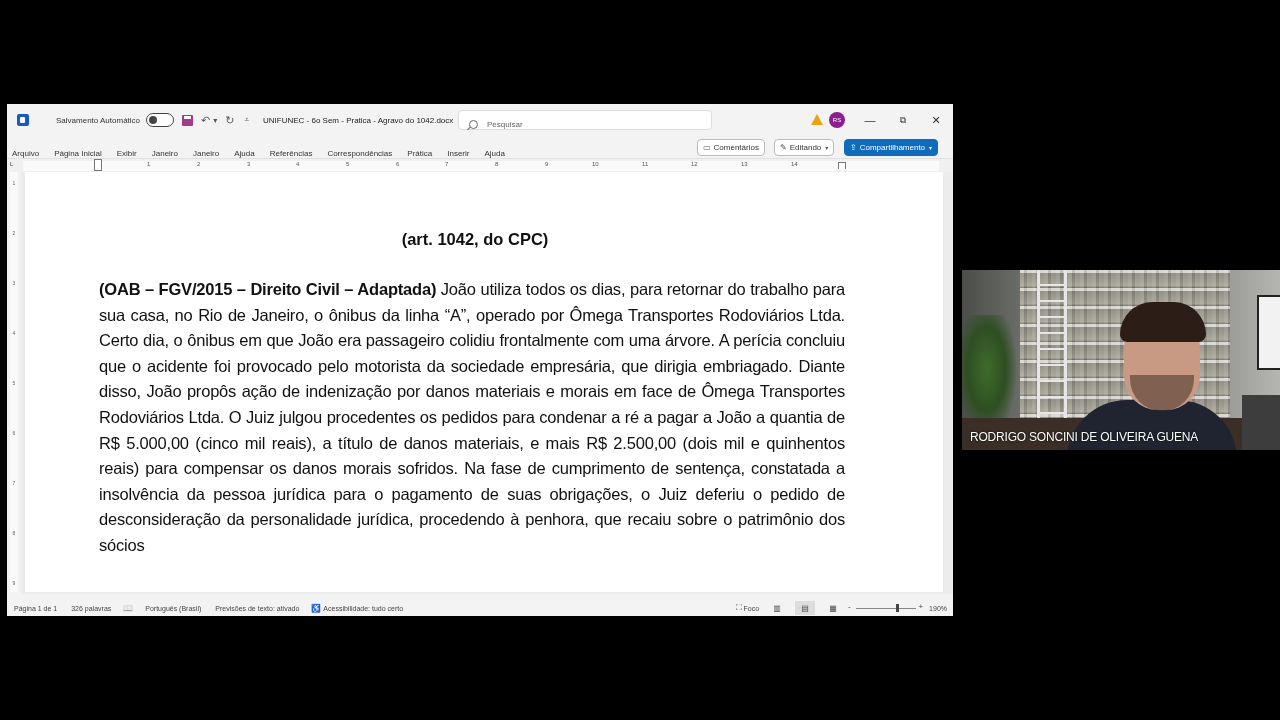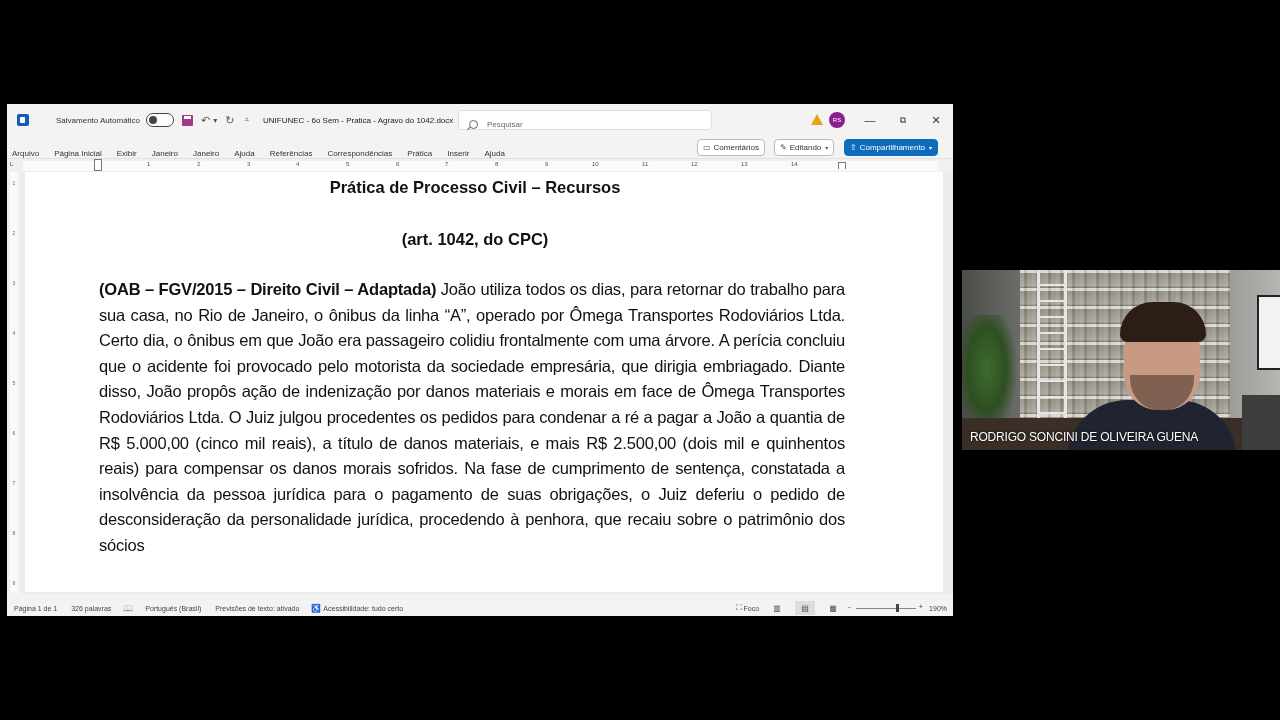--- a/index.html
+++ b/index.html
@@ -175,21 +175,20 @@
         <span class="vruler-mark" style="top:208px">5</span>
         <span class="vruler-mark" style="top:258px">6</span>
         <span class="vruler-mark" style="top:308px">7</span>
         <span class="vruler-mark" style="top:358px">8</span>
         <span class="vruler-mark" style="top:408px">9</span>
       </div>
     </div>
 
     <div class="doc-area">
       <div class="page">
-        <div class="doc-h" style="top:6px">Prática de Processo Civil – Recursos</div>
         <div class="doc-h" style="top:58px">(art. 1042, do CPC)</div>
         <div class="body-text"><b>(OAB – FGV/2015 – Direito Civil – Adaptada)</b><span> João utiliza todos os dias, para retornar do trabalho para sua casa, no Rio de Janeiro, o ônibus da linha “A”, operado por Ômega Transportes Rodoviários Ltda. Certo dia, o ônibus em que João era passageiro colidiu frontalmente com uma árvore. A perícia concluiu que o acidente foi provocado pelo motorista da sociedade empresária, que dirigia embriagado. Diante disso, João propôs ação de indenização por danos materiais e morais em face de Ômega Transportes Rodoviários Ltda. O Juiz julgou procedentes os pedidos para condenar a ré a pagar a João a quantia de R$ 5.000,00 (cinco mil reais), a título de danos materiais, e mais R$ 2.500,00 (dois mil e quinhentos reais) para compensar os danos morais sofridos. Na fase de cumprimento de sentença, constatada a insolvência da pessoa jurídica para o pagamento de suas obrigações, o Juiz deferiu o pedido de desconsideração da personalidade jurídica, procedendo à penhora, que recaiu sobre o patrimônio dos sócios</span></div>
       </div>
     </div>
 
     <div class="statusbar">
       <span class="st">Página 1 de 1</span>
       <span class="st" style="margin-left:14px">326 palavras</span>
       <span class="st-ic">📖</span>
       <span class="st" style="margin-left:12px">Português (Brasil)</span>

